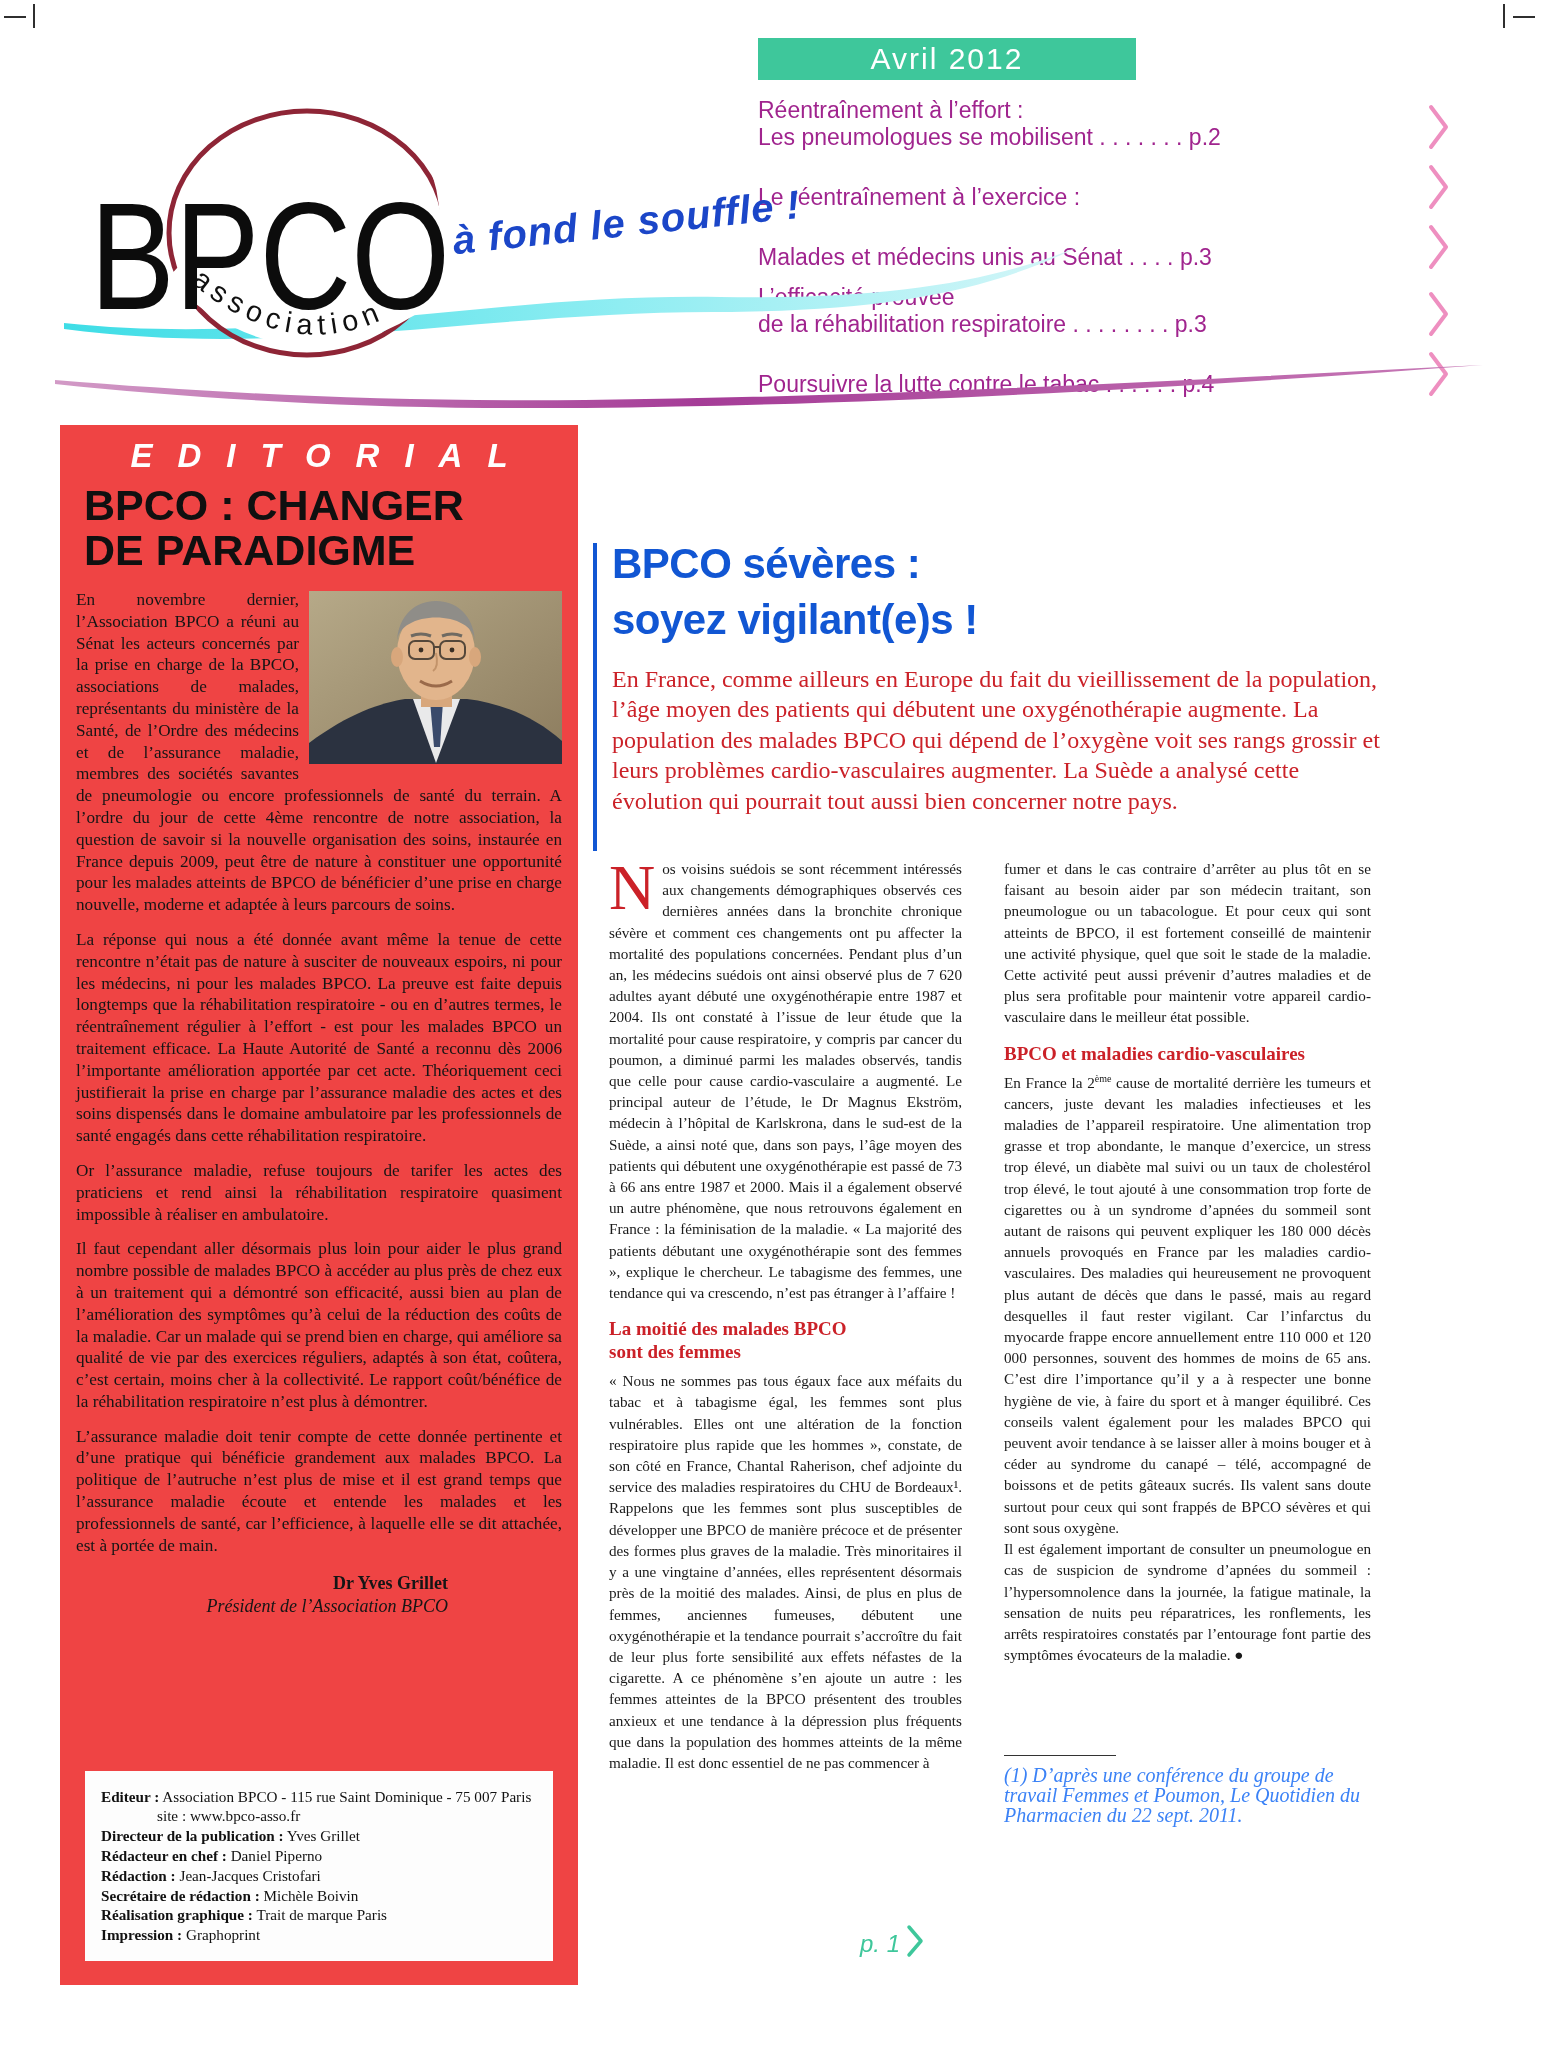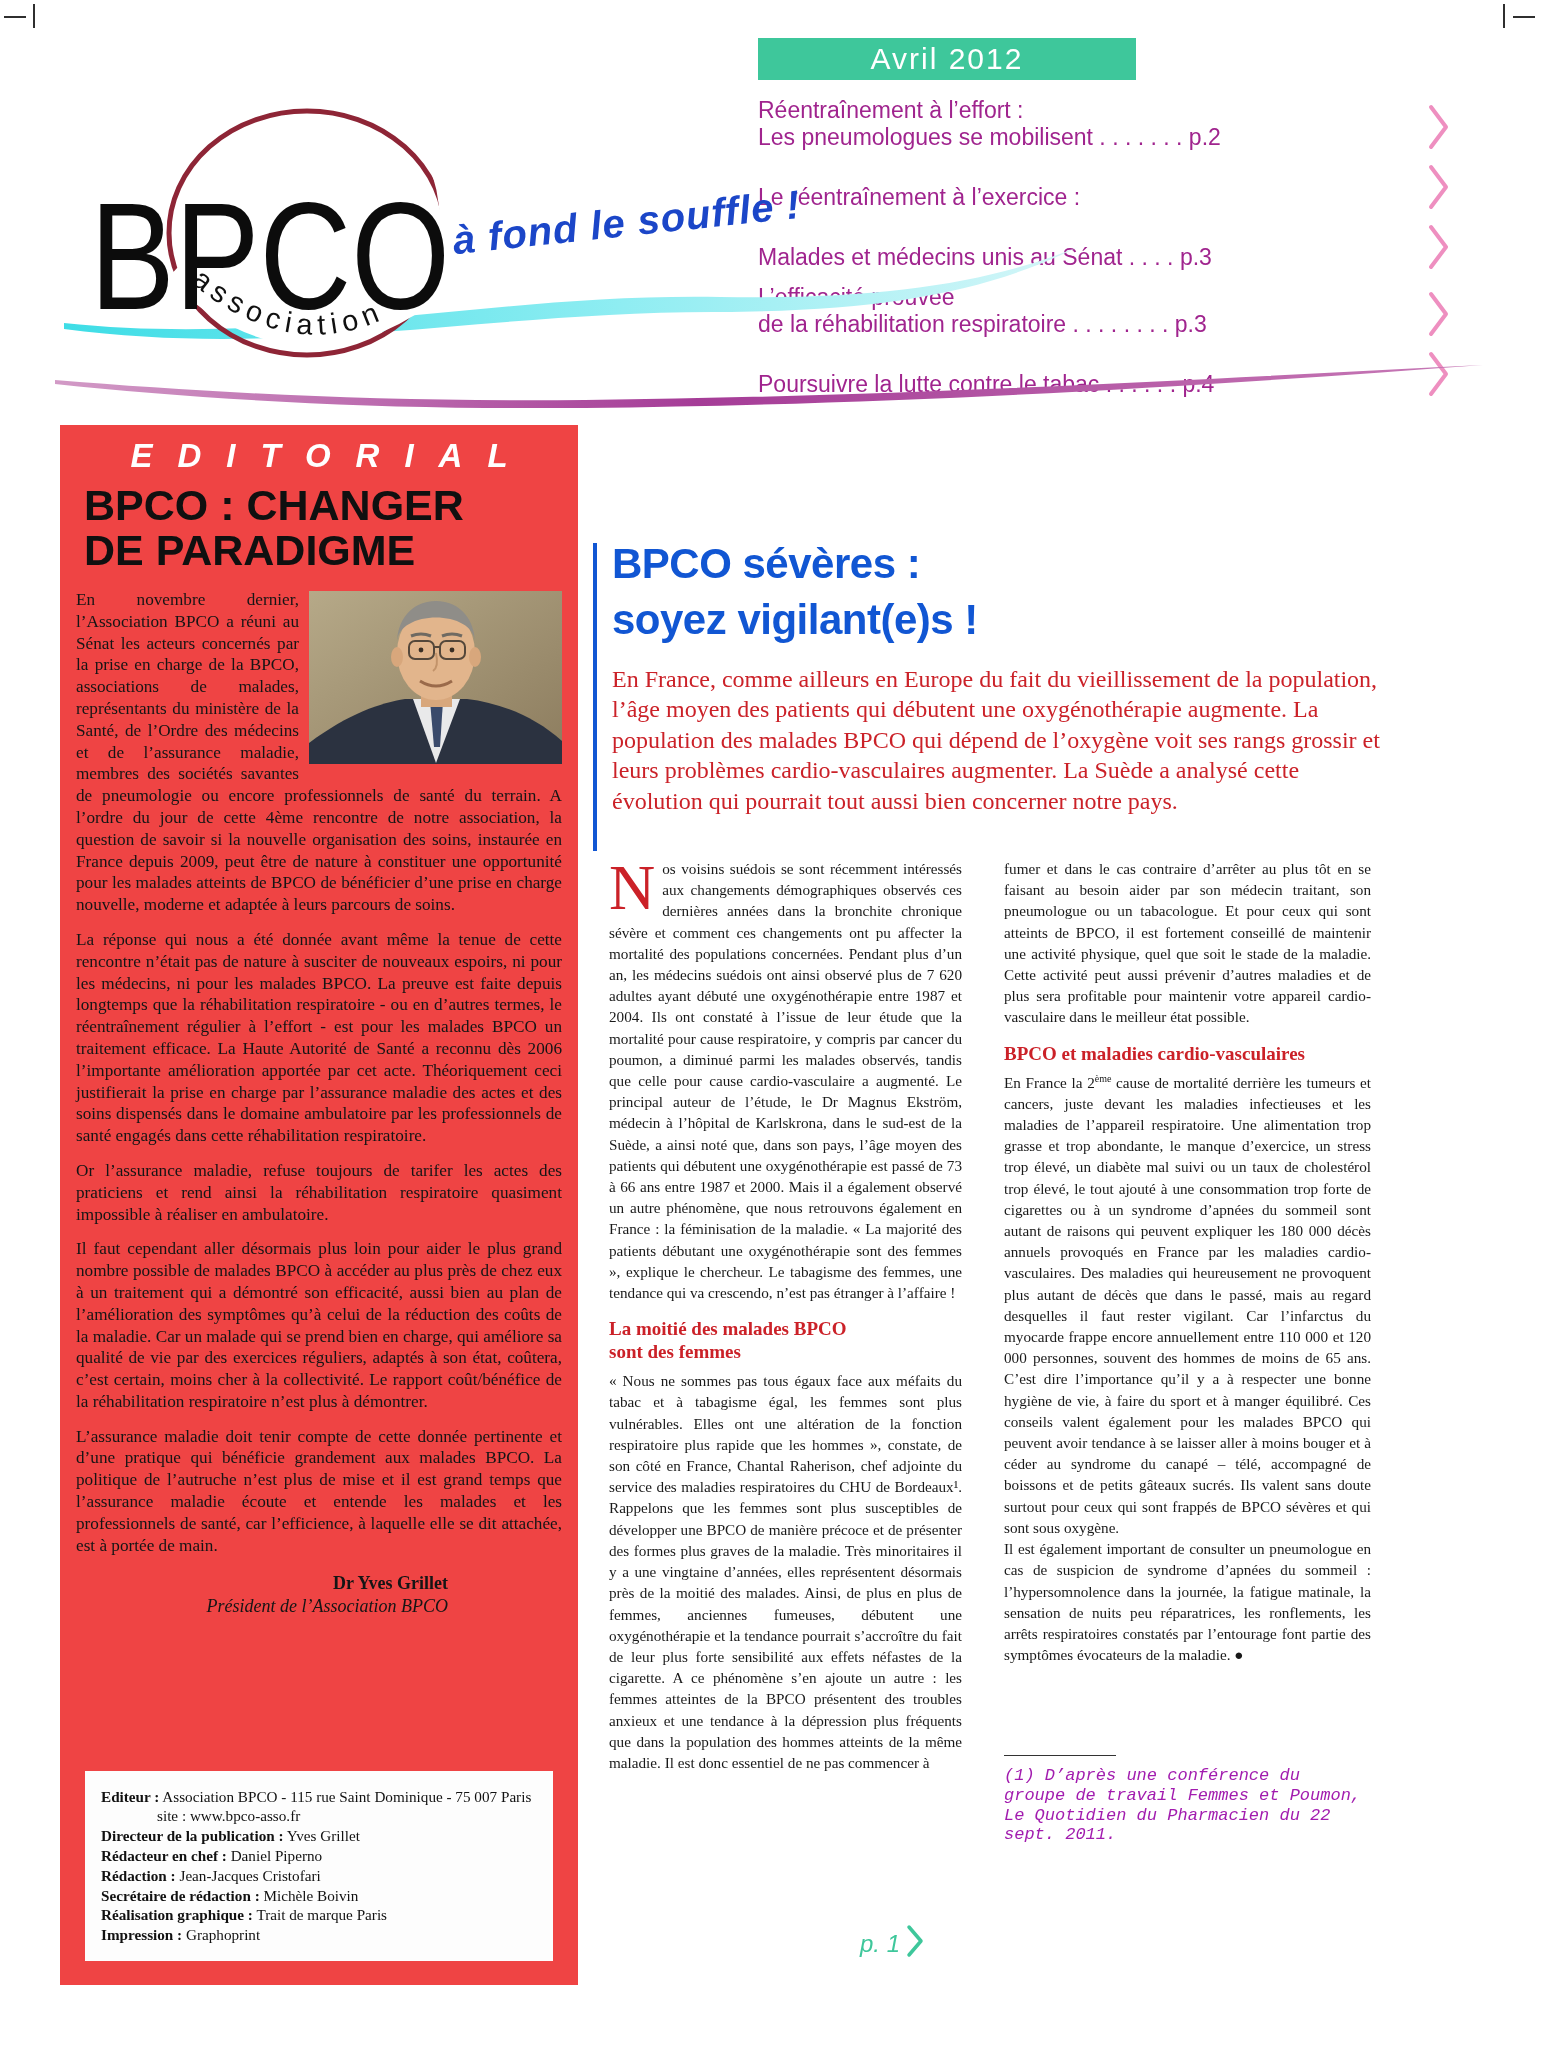--- a/index.html
+++ b/index.html
@@ -49,22 +49,22 @@
   .col2{width:367px;}
   .bodytext{font-family:"Liberation Serif",serif;font-size:15.2px;line-height:21.2px;
     text-align:justify;color:#191919;}
   .bodytext p{margin:0;}
   .dropcap{float:left;font-size:64px;line-height:52px;color:#CB2128;padding:4px 7px 0 0;
     font-family:"Liberation Serif",serif;}
   .subhead{font-family:"Liberation Serif",serif;font-size:19px;line-height:23px;font-weight:bold;
     color:#CB2128;margin:14px 0 7px 0;}
   .footnote-block{margin-top:90px;}
   .footnote-rule{width:112px;border-top:1.6px solid #333333;margin-bottom:10px;}
-  .footnote{font-family:Liberation Mono, monospace;font-style:italic;font-size:17px;
-    line-height:19.6px;color:#a21caf;text-align:left;}
+  .footnote{font-family:Liberation Serif, serif;font-style:italic;font-size:20px;
+    line-height:19.6px;color:#3b82f6;text-align:left;}
   sup{font-size:10px;vertical-align:super;line-height:0;}
   
   .page-num{position:absolute;left:860px;top:1924px;display:flex;align-items:flex-end;
     color:#3EC79B;font-size:24px;font-style:italic;}
   .page-num svg{margin-left:6px;}
 </style>
 </head>
 <body>
 
 <div class="page">

